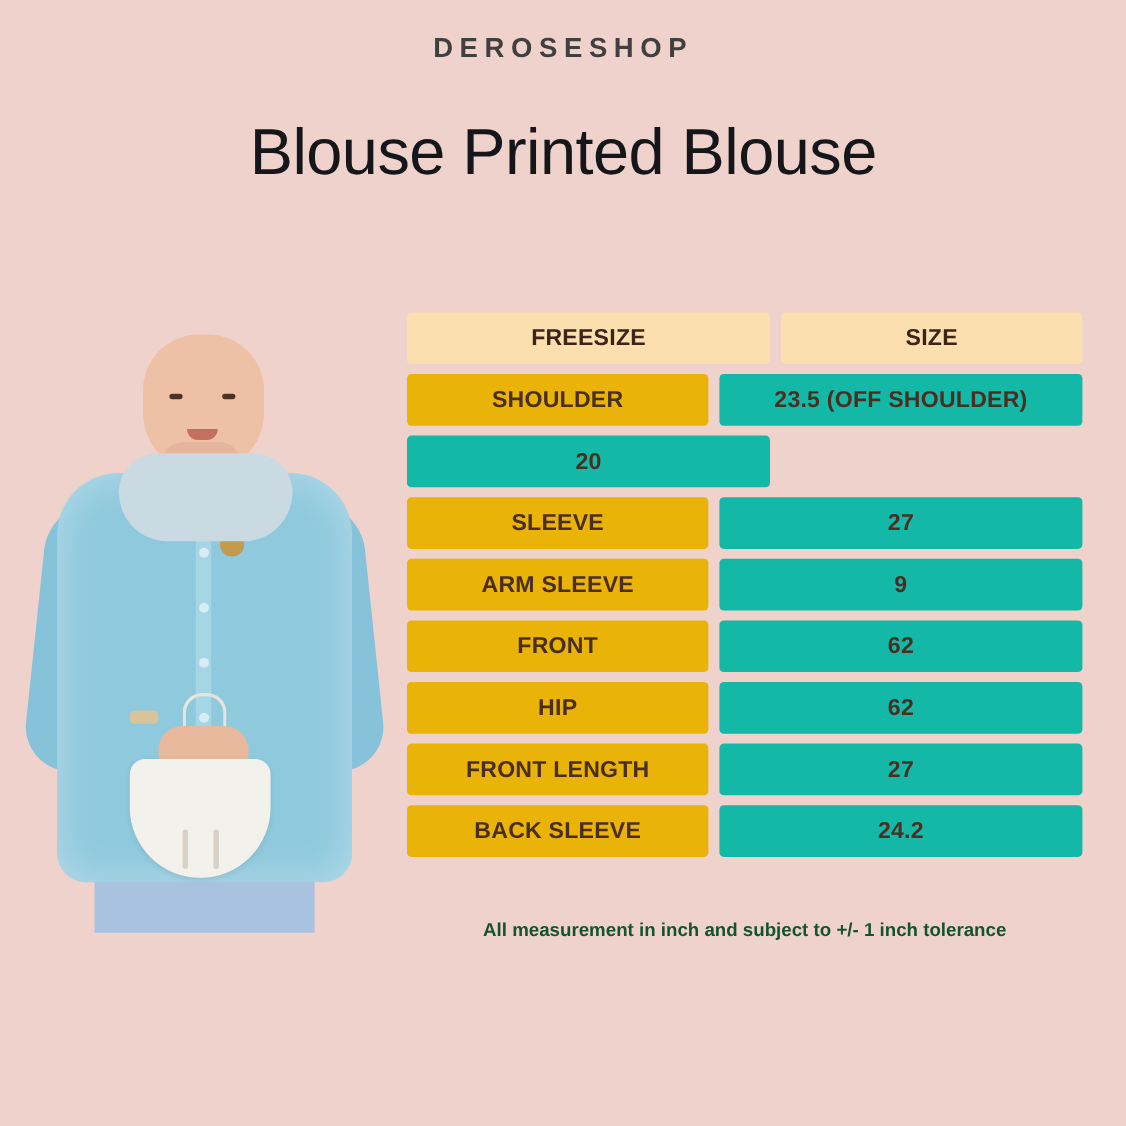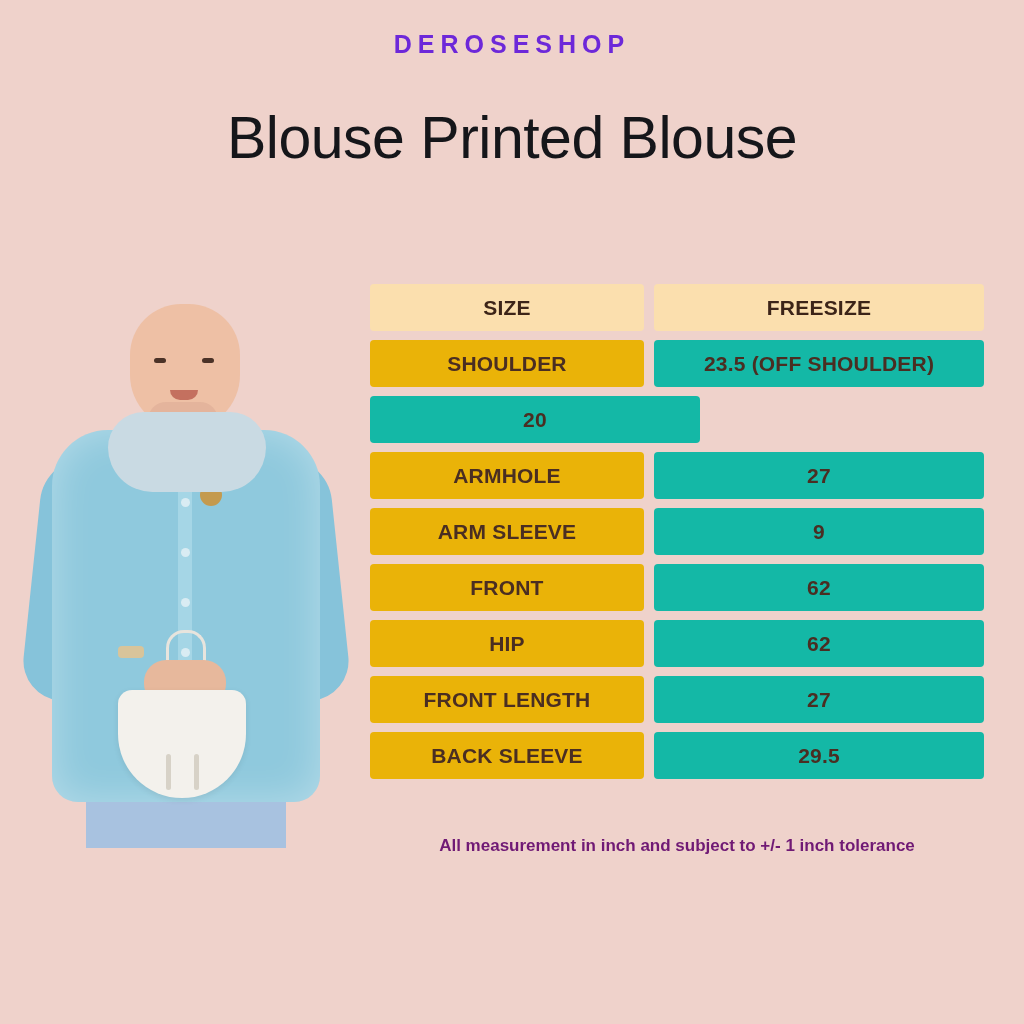--- a/index.html
+++ b/index.html
@@ -24,21 +24,21 @@
   
   .brand {
     position: absolute;
     top: 30px;
     left: 0;
     width: 1024px;
     text-align: center;
     font-size: 25px;
     font-weight: 700;
     letter-spacing: 6px;
-    color: #6d28d9;
+    color: #404040;
   }
 
   
   .title {
     position: absolute;
     top: 104px;
     left: 0;
     width: 1024px;
     text-align: center;
     font-size: 59px;
@@ -257,21 +257,21 @@
     color: #3c2418;
   }
   .note {
     position: absolute;
     left: 370px;
     top: 836px;
     width: 614px;
     text-align: center;
     font-size: 17px;
     font-weight: 700;
-    color: #701a75;
+    color: #14532d;
   }
 </style>
 </head>
 <body>
 
 <div class="page">
 
   <div class="brand">DEROSESHOP</div>
 
   <div class="title">Blouse Printed Blouse</div>
@@ -299,35 +299,35 @@
     <div class="ph-bag-strap"></div>
     <div class="ph-hands"></div>
     <div class="ph-bag"></div>
     <div class="ph-bag-zip" style="left:140px"></div>
     <div class="ph-bag-zip" style="left:168px"></div>
   </div>
 
   <div class="table">
 
     <div class="trow header">
+      <div class="cell c-value">FREESIZE</div>
       <div class="cell c-label">SIZE</div>
-      <div class="cell c-value">FREESIZE</div>
     </div>
 
     <div class="trow">
       <div class="cell c-label">SHOULDER</div>
       <div class="cell c-value">23.5 (OFF SHOULDER)</div>
     </div>
 
     <div class="trow">
       <div class="cell c-value">20</div>
     </div>
 
     <div class="trow">
-      <div class="cell c-label">ARMHOLE</div>
+      <div class="cell c-label">SLEEVE</div>
       <div class="cell c-value">27</div>
     </div>
 
     <div class="trow">
       <div class="cell c-label">ARM SLEEVE</div>
       <div class="cell c-value">9</div>
     </div>
 
     <div class="trow">
       <div class="cell c-label">FRONT</div>
@@ -339,20 +339,20 @@
       <div class="cell c-value">62</div>
     </div>
 
     <div class="trow">
       <div class="cell c-label">FRONT LENGTH</div>
       <div class="cell c-value">27</div>
     </div>
 
     <div class="trow">
       <div class="cell c-label">BACK SLEEVE</div>
-      <div class="cell c-value">29.5</div>
+      <div class="cell c-value">24.2</div>
     </div>
 
   </div>
 
   <div class="note">All measurement in inch and subject to +/- 1 inch tolerance</div>
 
 </div>
 
 </body></html>

